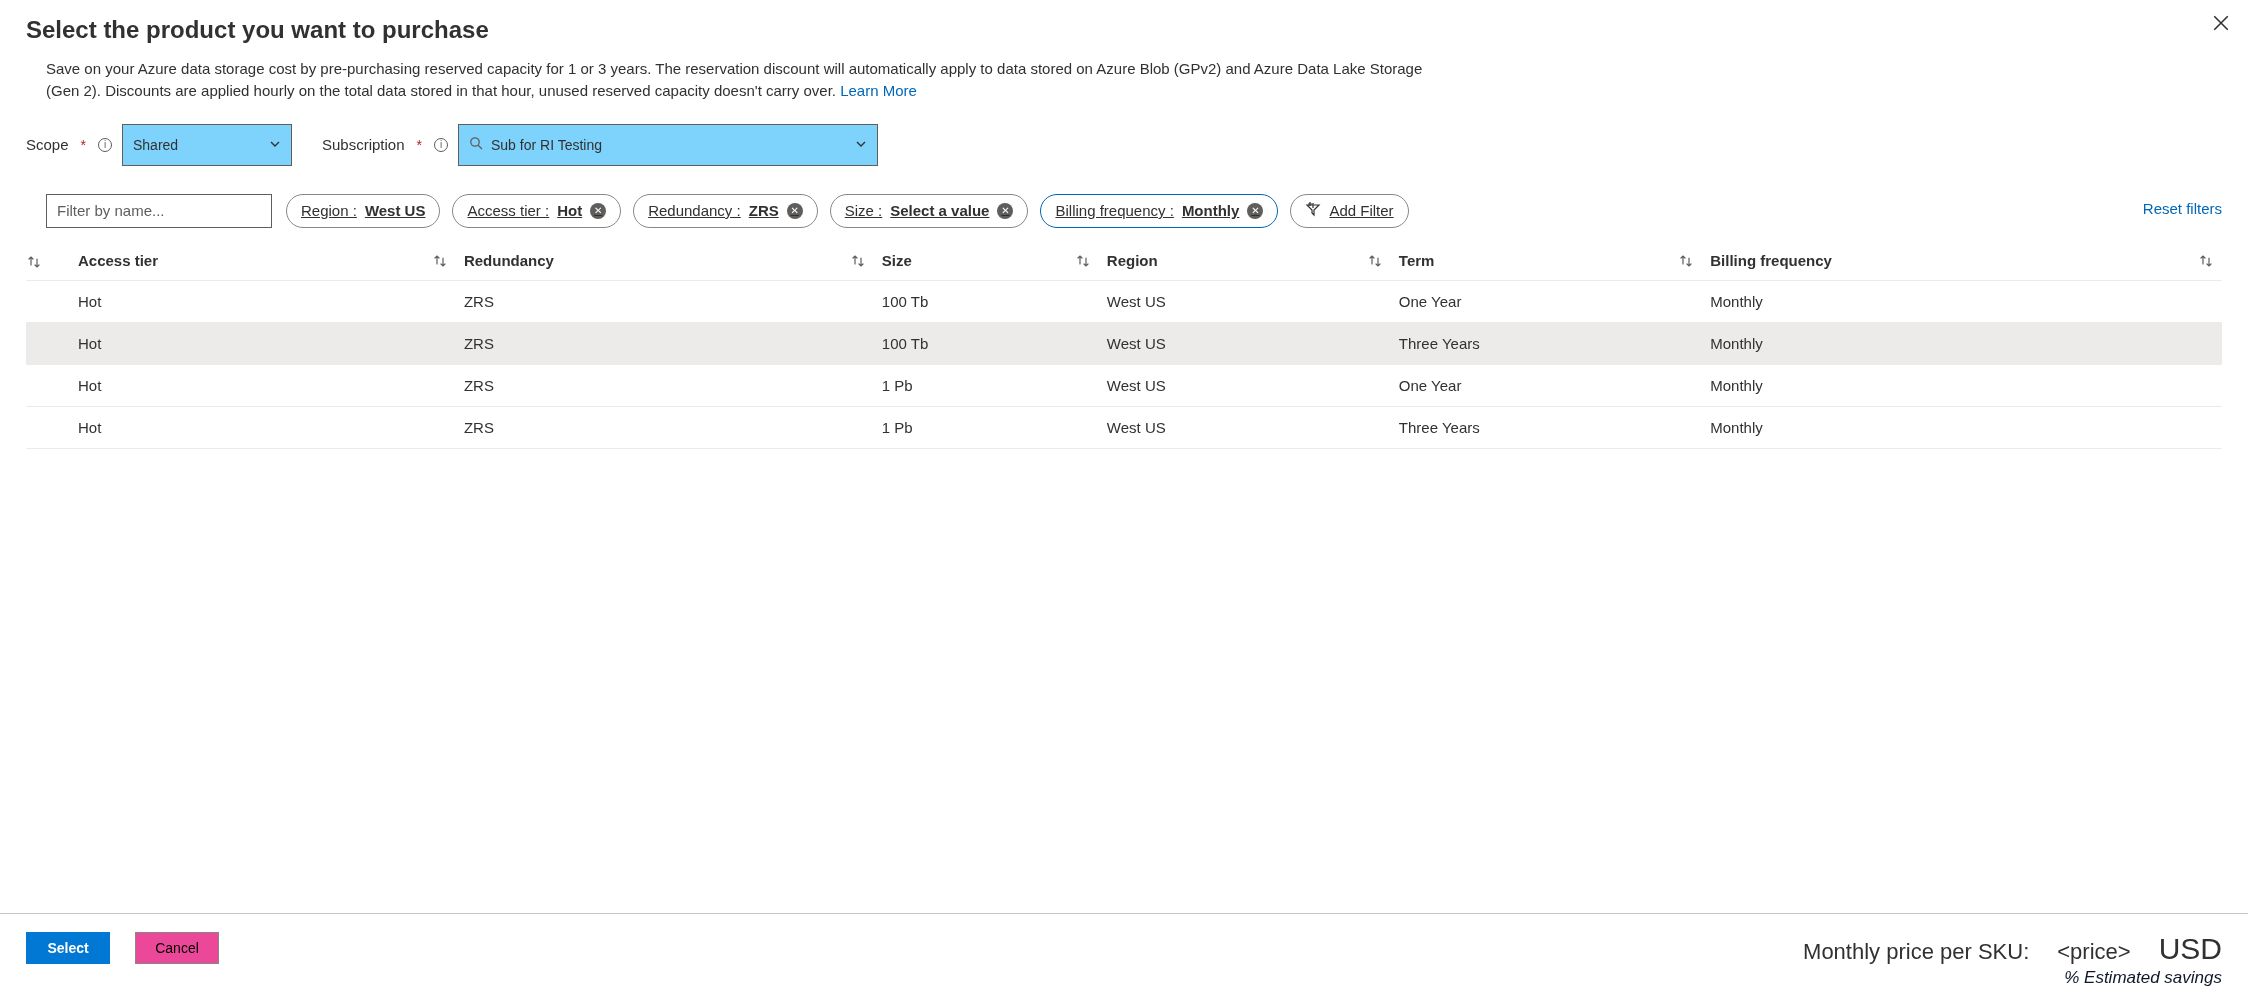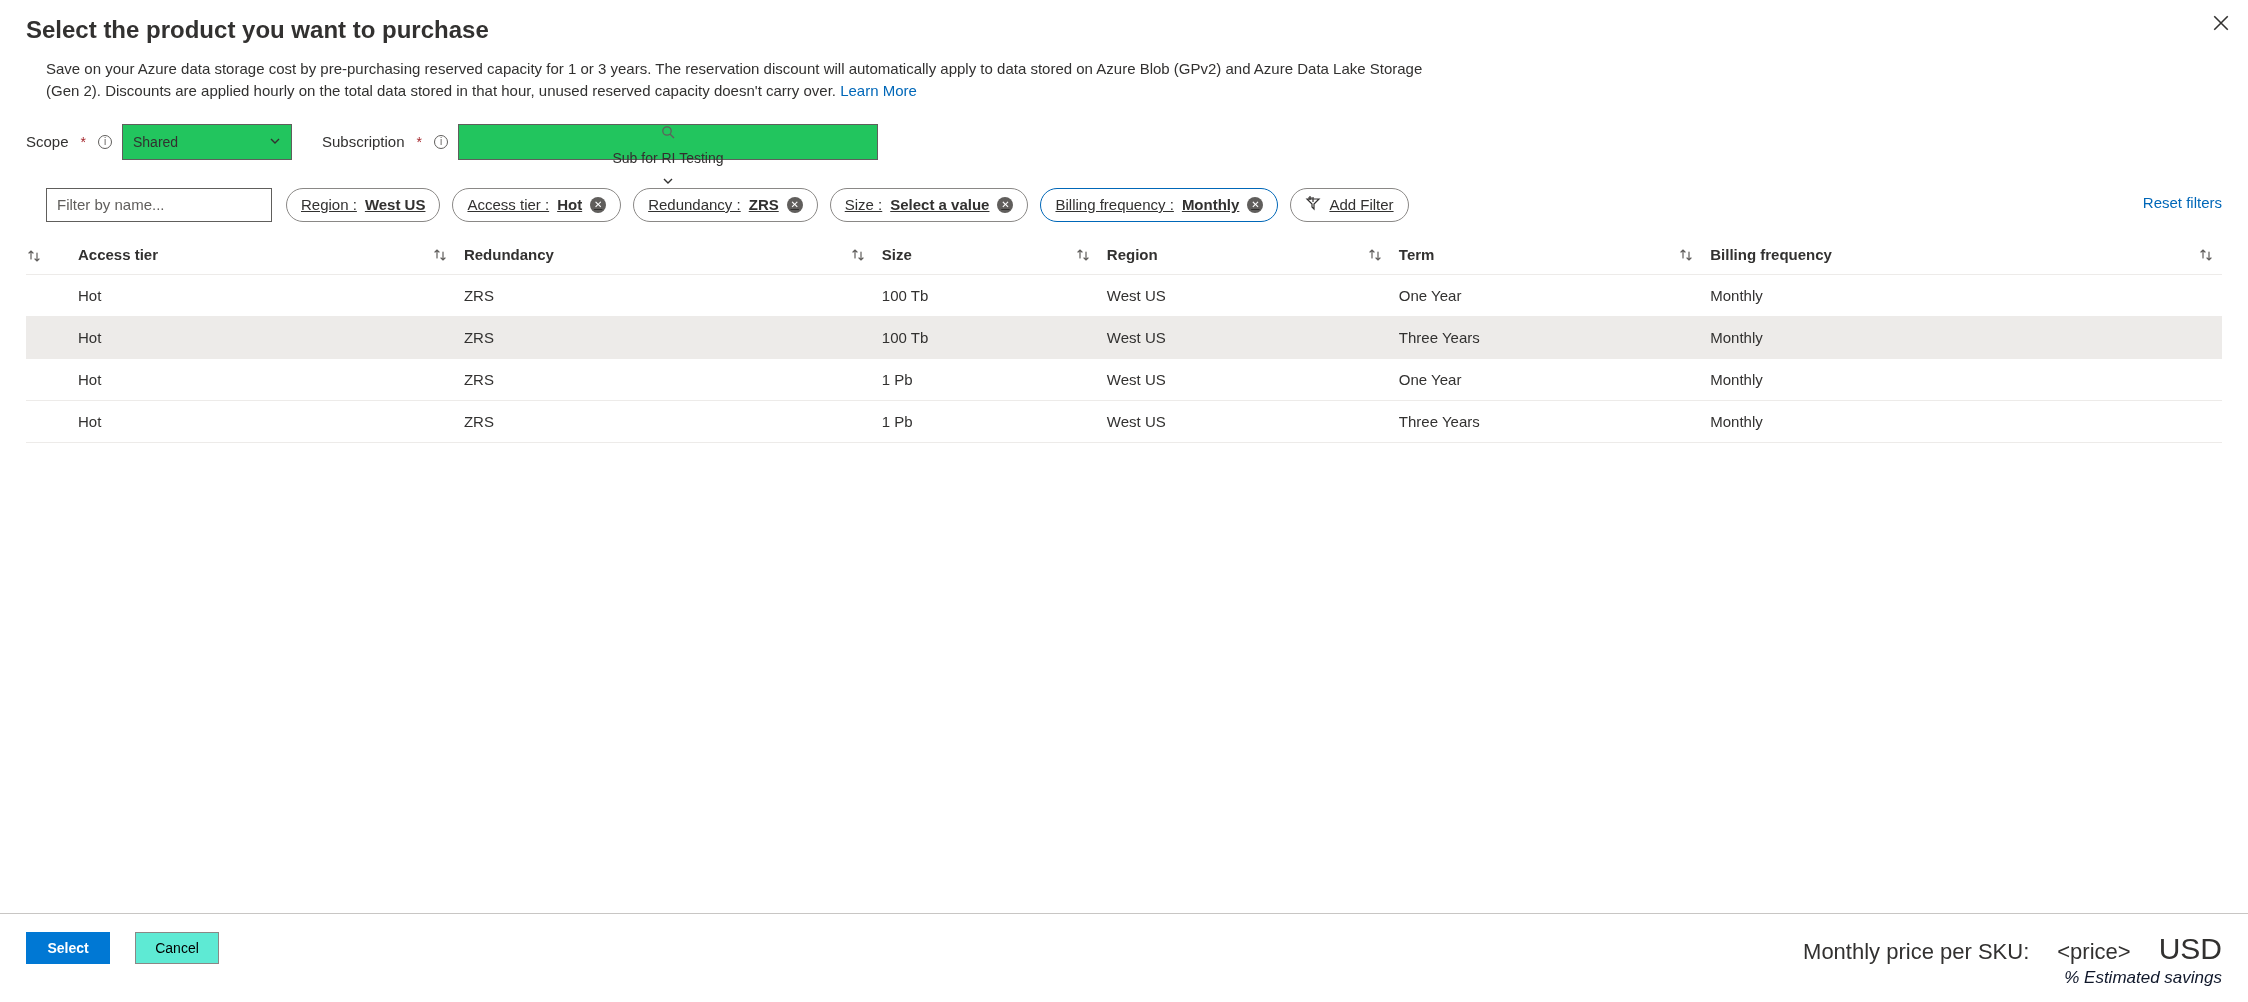--- a/index.html
+++ b/index.html
@@ -50,30 +50,30 @@
     .field-row { display: flex; align-items: center; gap: 30px; margin-bottom: 28px; flex-wrap: wrap; }
     .field-group { display: flex; align-items: center; gap: 10px; }
     .field-label { font-size: 15px; }
     .req { color: #a4262c; margin-left: 2px; margin-right: 2px; }
     .info-icon {
       display:inline-flex; width:14px; height:14px; border:1px solid #605e5c; border-radius:50%;
       align-items:center; justify-content:center; font-size:10px; color:#605e5c; cursor:pointer;
     }
     .select-box, .combo-box {
       border: 1px solid #605e5c;
-      background: #22c55e;
-      height: 36px;
+      background: #7dd3fc;
+      height: 42px;
       display: flex;
       align-items: center;
       padding: 0 10px;
       justify-content: space-between;
       cursor: pointer;
     }
     .select-box { width: 170px; }
-    .combo-box { width: 420px; gap:8px;flex-direction:column; }
+    .combo-box { width: 420px; gap:8px; }
     .combo-box .search-ic { color:#605e5c; }
     .chev { color:#323130; }
     .chev svg{width:12px;height:12px;}
 
     
     .filter-area {
       display: flex;
       align-items: flex-start;
       gap: 14px;
       margin-bottom: 4px;
@@ -156,21 +156,21 @@
     .footer {
       border-top:1px solid #c8c6c4;
       padding:18px 26px 14px 26px;
       display:flex;
       align-items:flex-start;
       justify-content:space-between;
     }
     .footer-left{display:flex;gap:25px;}
     .btn {
       height:32px; min-width:84px; padding:0 18px; font-size:14px;
-      border:1px solid #8a8886; background:#5eead4; cursor:pointer;
+      border:1px solid #8a8886; background:#ec4899; cursor:pointer;
     }
     .btn.primary{background:#0078d4;color:#fff;border-color:#0078d4;font-weight:600;}
     .footer-right{ text-align:right; }
     .price-line{display:flex;align-items:baseline;gap:28px;justify-content:flex-end;}
     .price-label{font-size:22px;}
     .price-val{font-size:22px;}
     .price-cur{font-size:30px;}
     .savings{color:#0f172a;font-style:italic;font-size:17px;margin-top:2px;}
   </style>
 </head>

